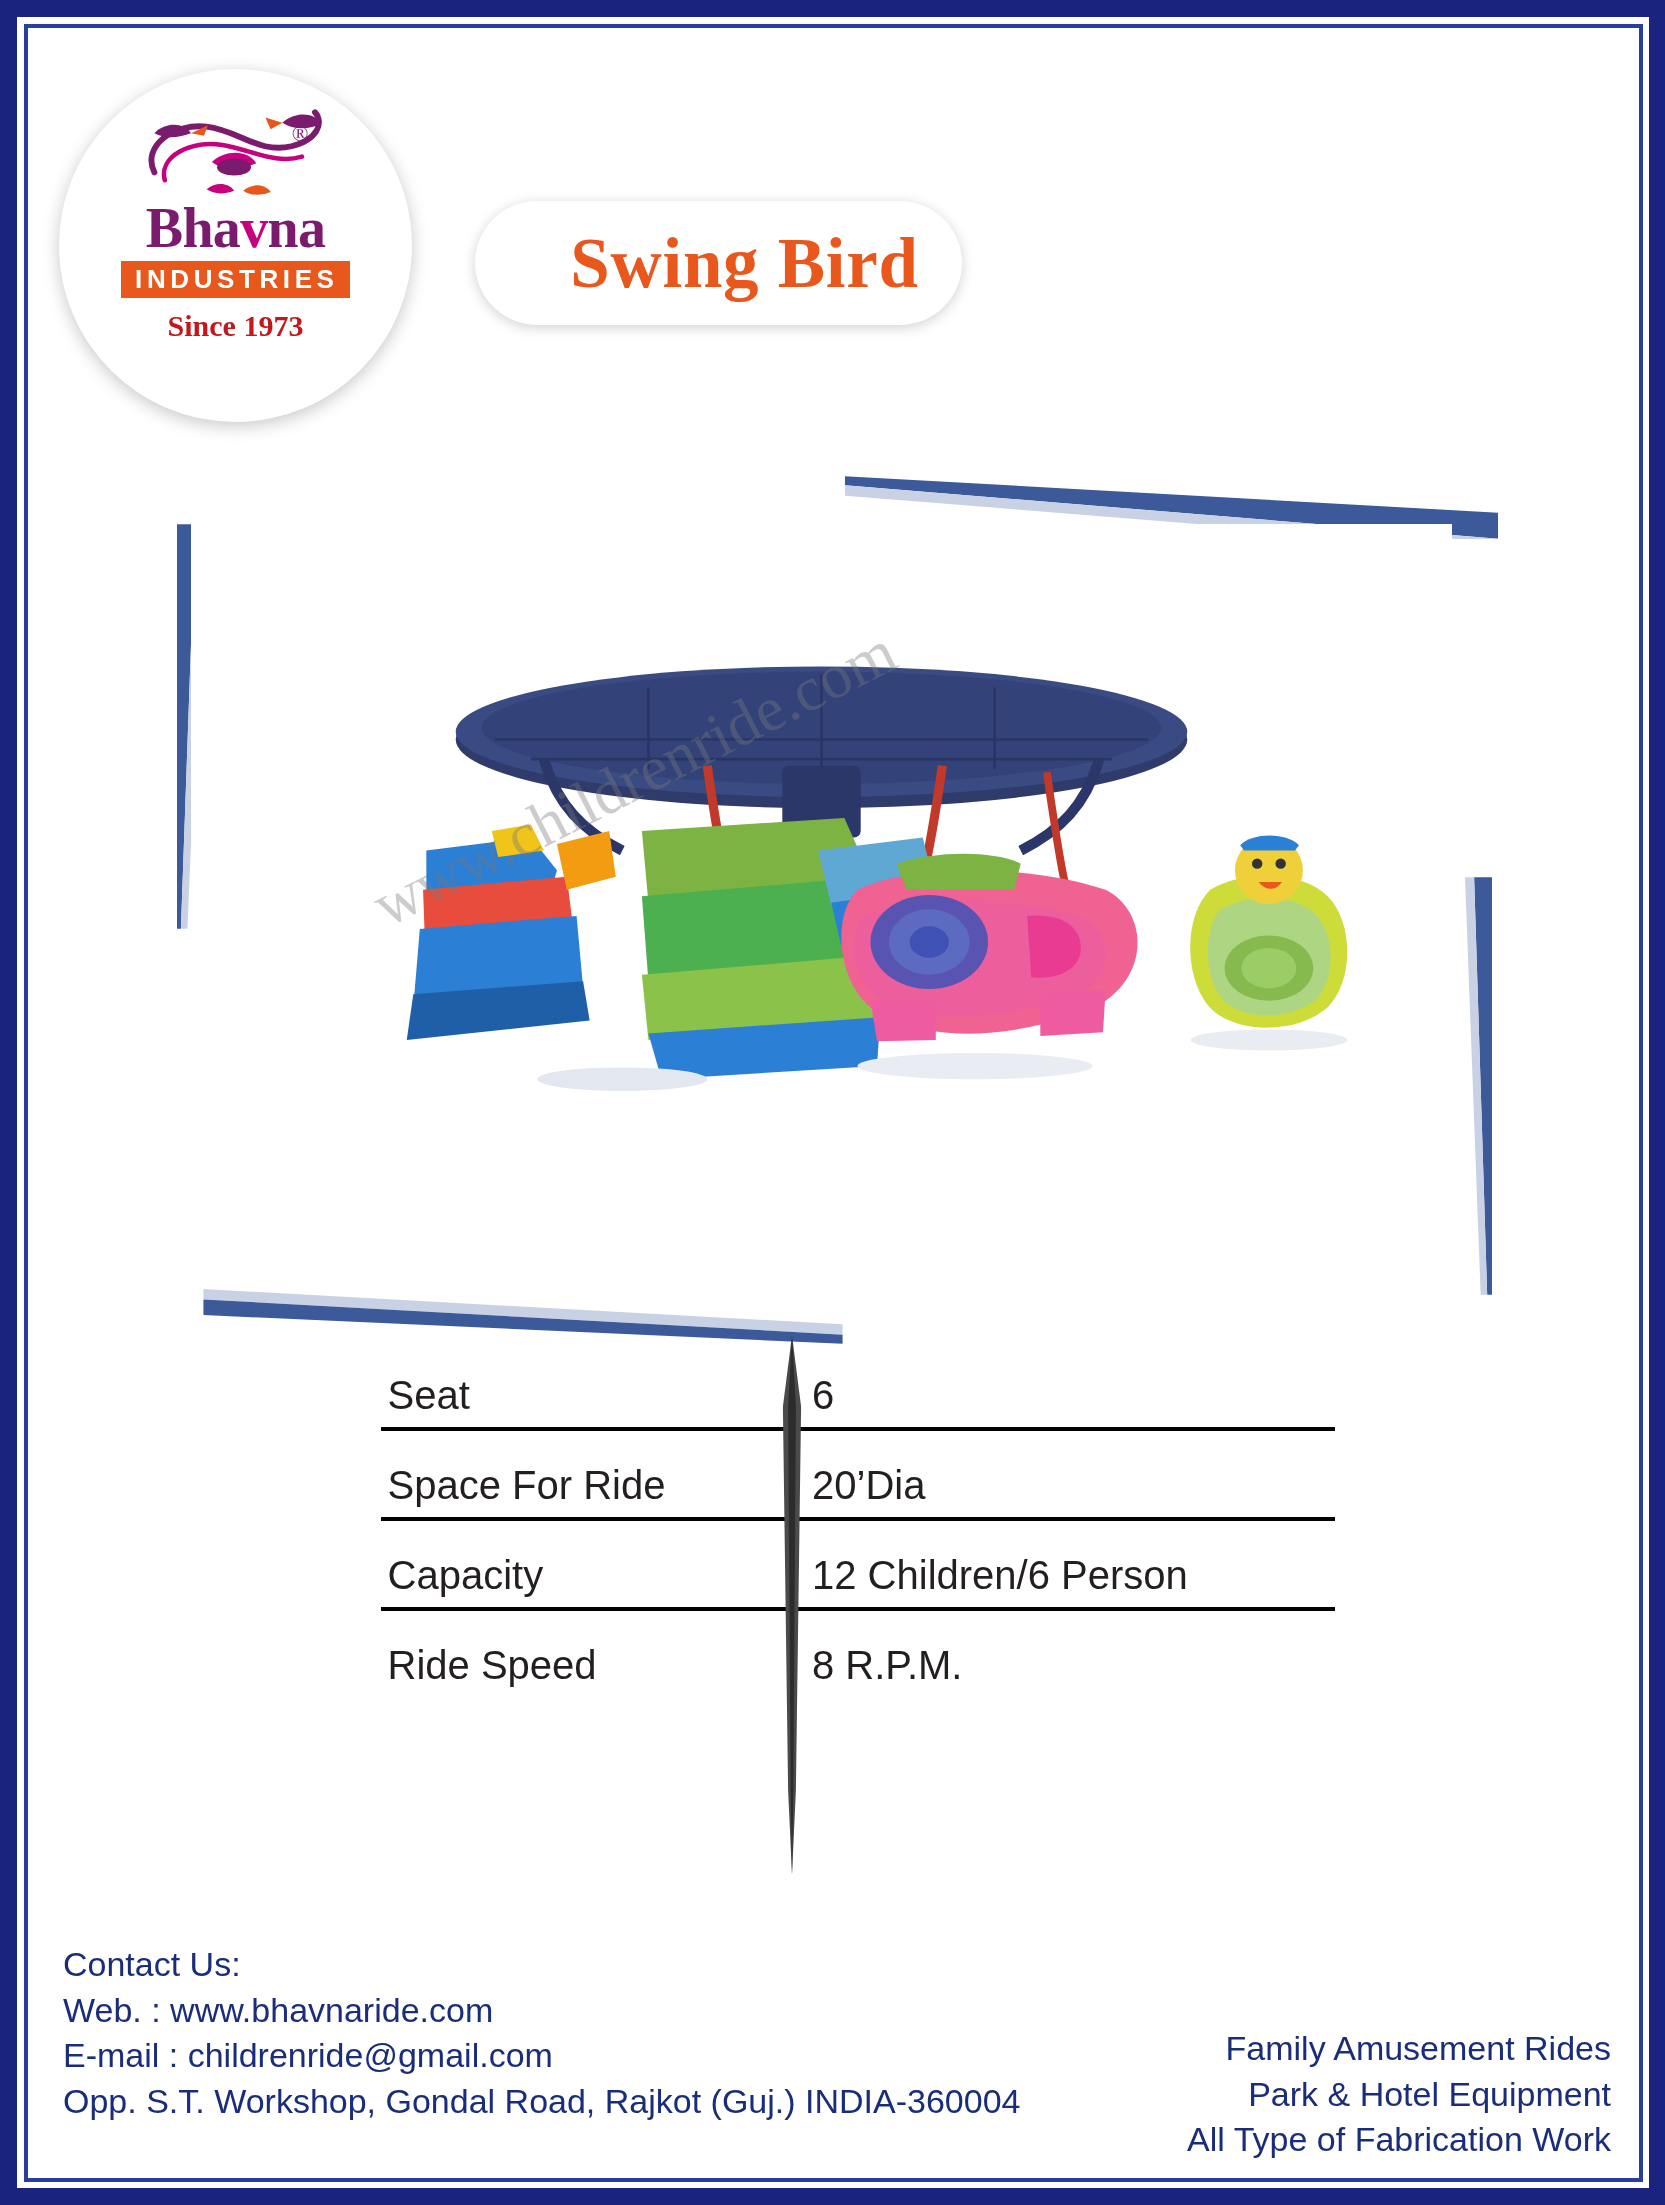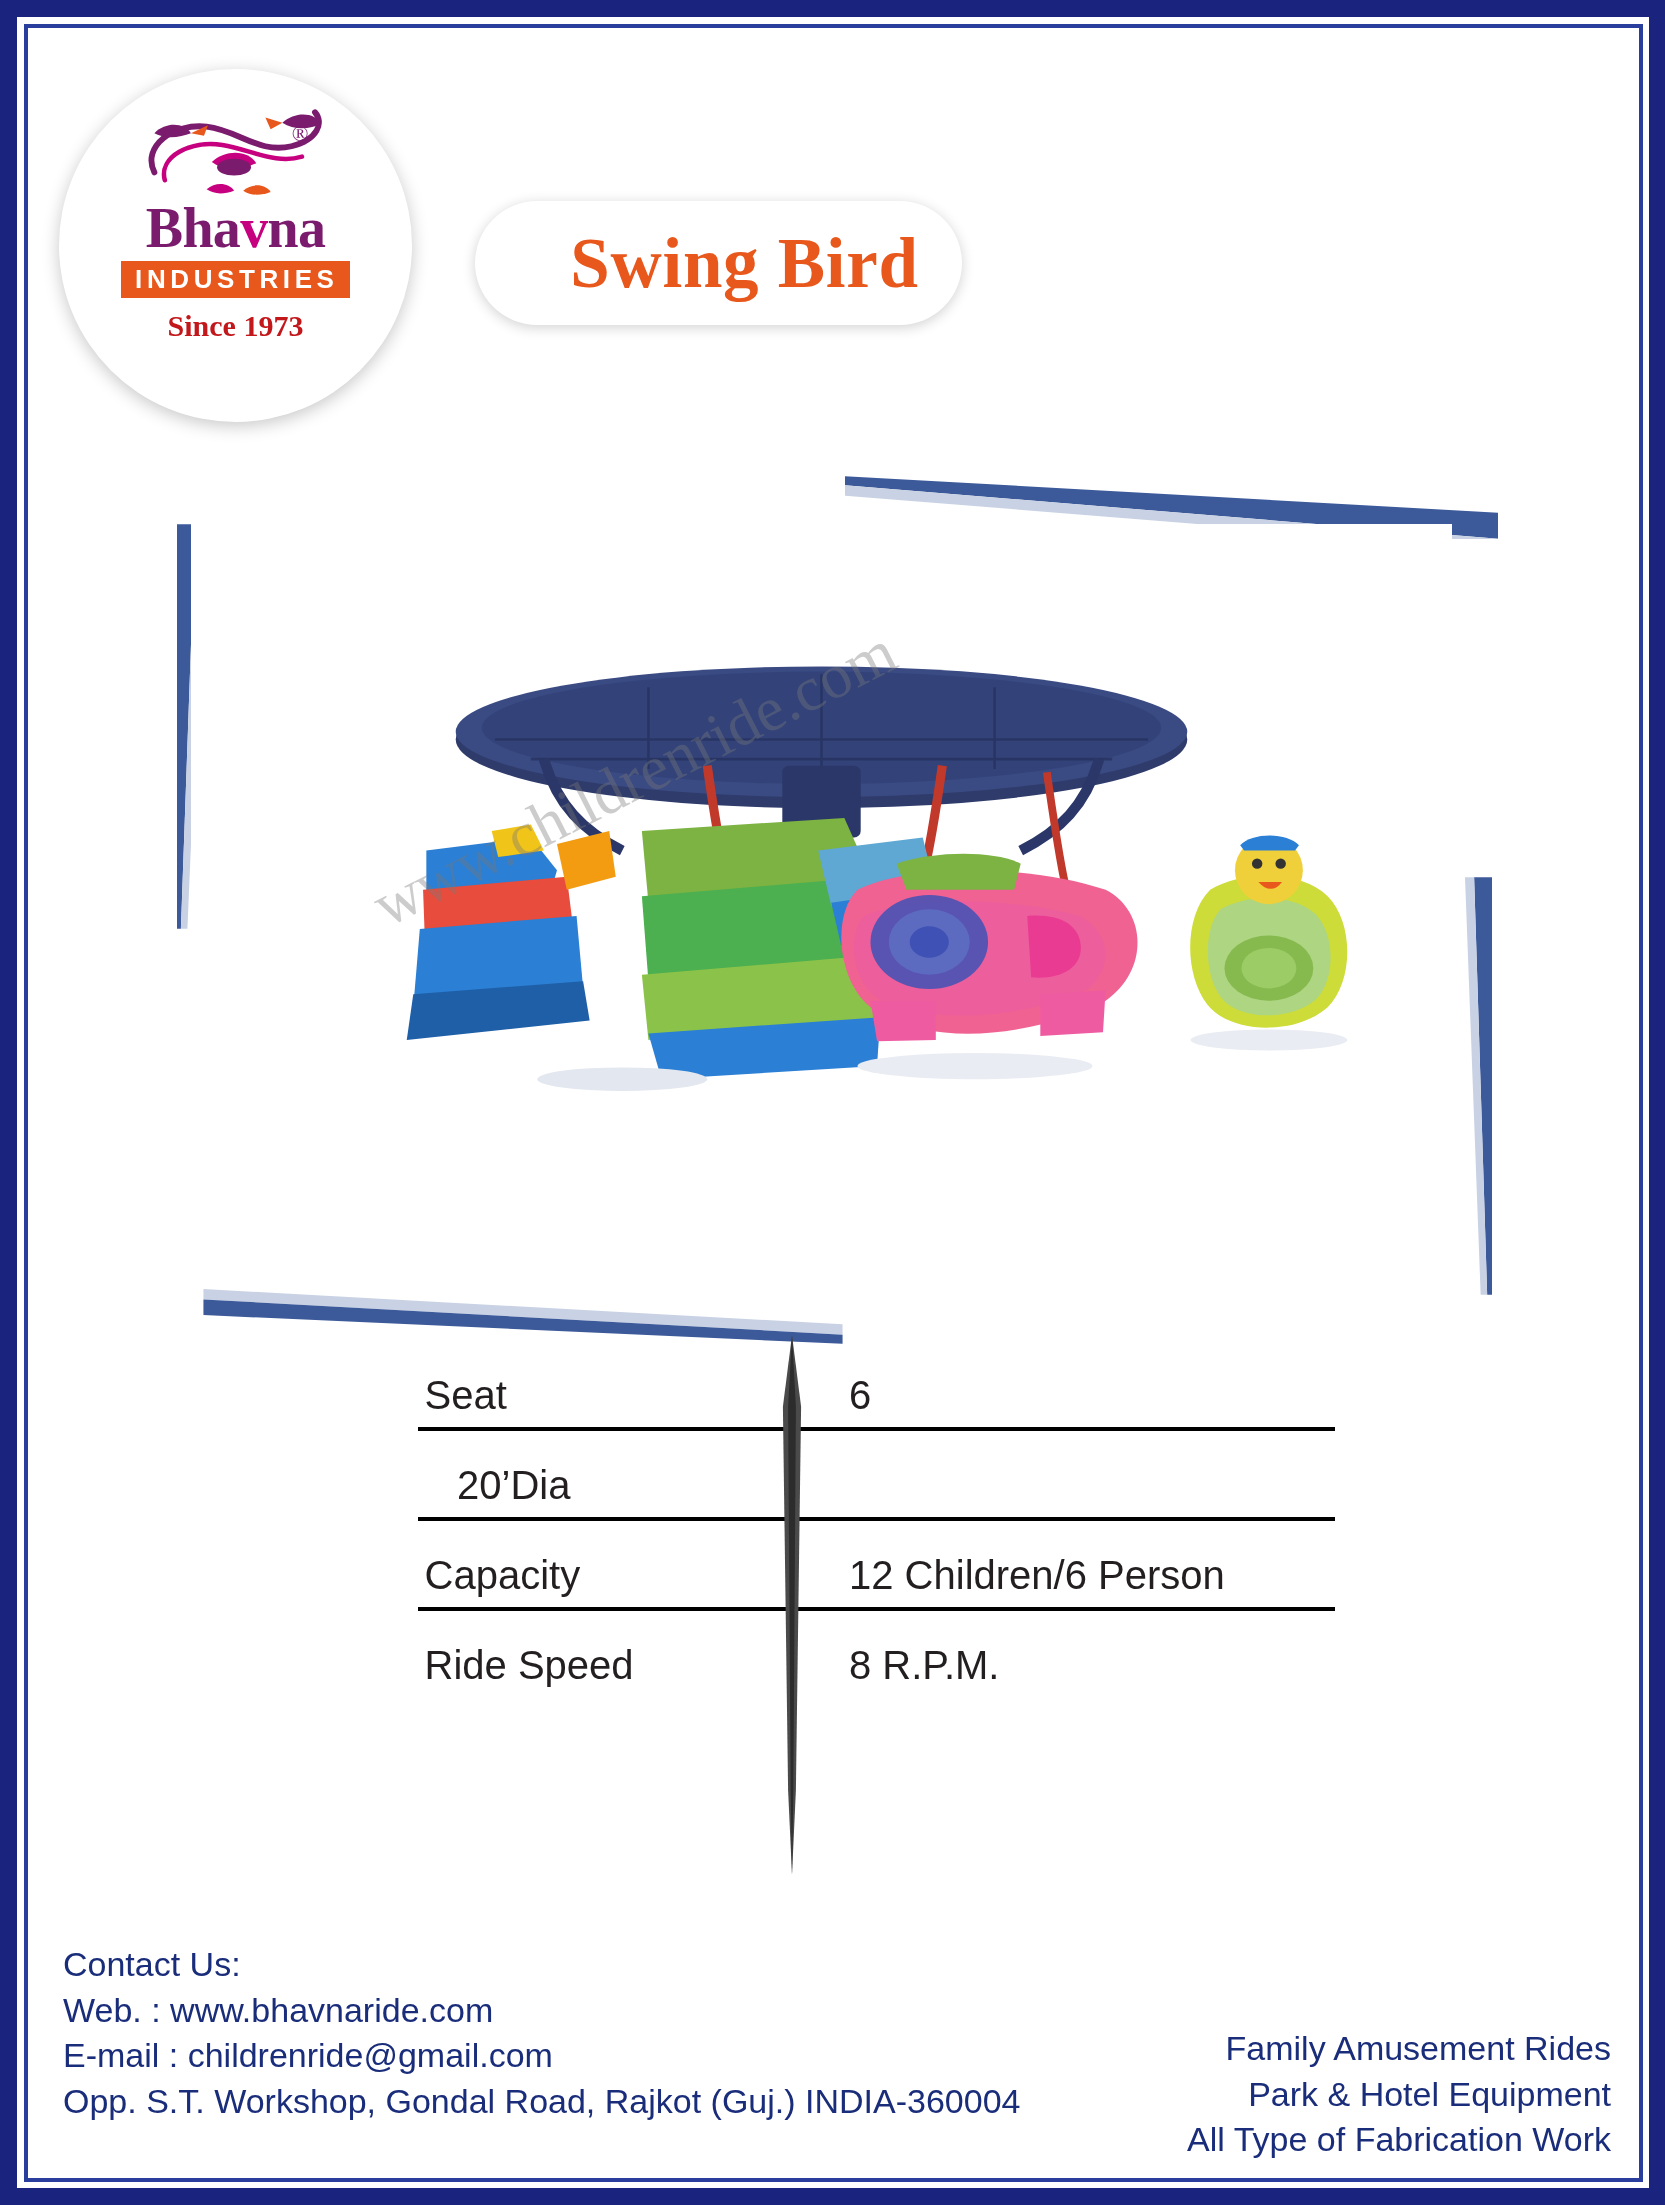--- a/index.html
+++ b/index.html
@@ -177,21 +177,20 @@
     top: 1313px;
     width: 954px;
     z-index: 5;
   }
   .spec-row {
     display: flex;
     align-items: flex-end;
     height: 86px;
     border-bottom: 4.6px solid #000000;
     position: relative;
-    margin-left: 37px;
   }
   .spec-label {
     width: 392px;
     font-size: 40px;
     color: #231f20;
     padding-bottom: 9.1px;
     padding-left: 6.5px;
     box-sizing: border-box;
     white-space: nowrap;
   }
@@ -378,20 +377,21 @@
       </svg>
       <div class="watermark">www.childrenride.com</div>
     </div>
 
     <div class="spec-table">
       <div class="spec-row">
         <div class="spec-label">Seat</div>
         <div class="spec-value">6</div>
       </div>
       <div class="spec-row">
+        <div class="spec-label">Space For Ride</div>
         <div class="spec-value">20’Dia</div>
       </div>
       <div class="spec-row">
         <div class="spec-label">Capacity</div>
         <div class="spec-value">12 Children/6 Person</div>
       </div>
       <div class="spec-row" style="border-bottom:none;">
         <div class="spec-label">Ride Speed</div>
         <div class="spec-value">8 R.P.M.</div>
       </div>

